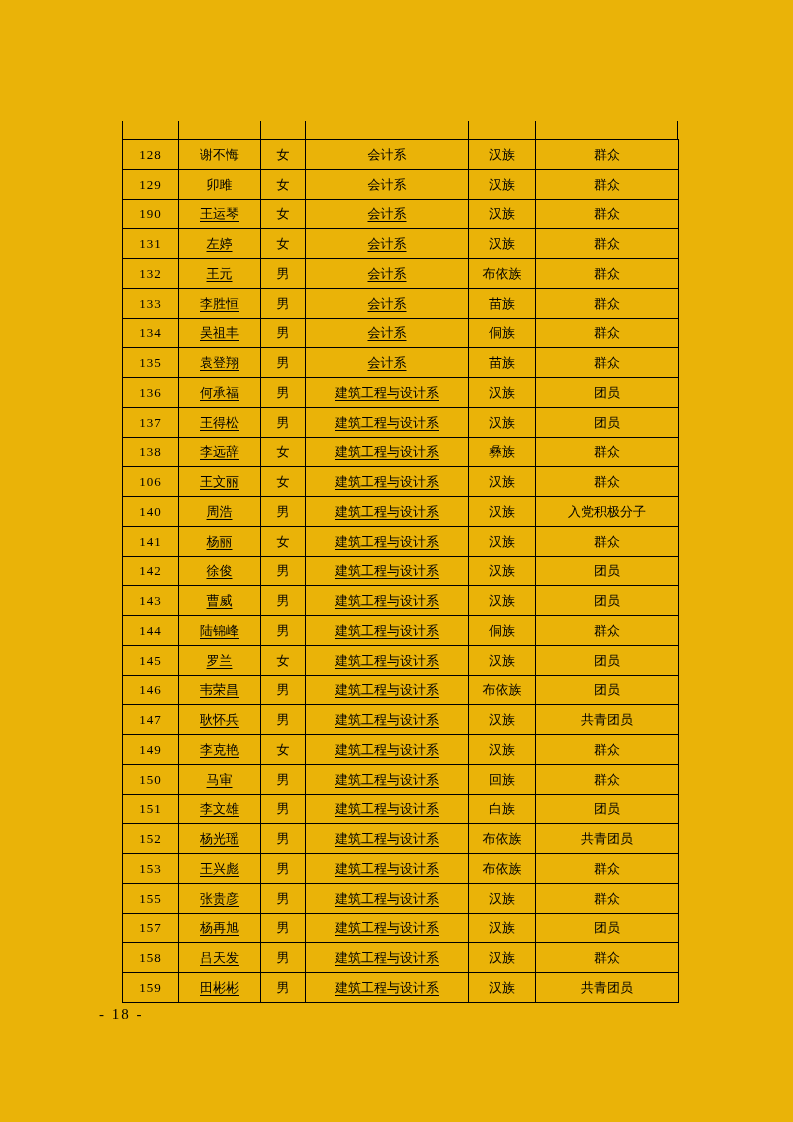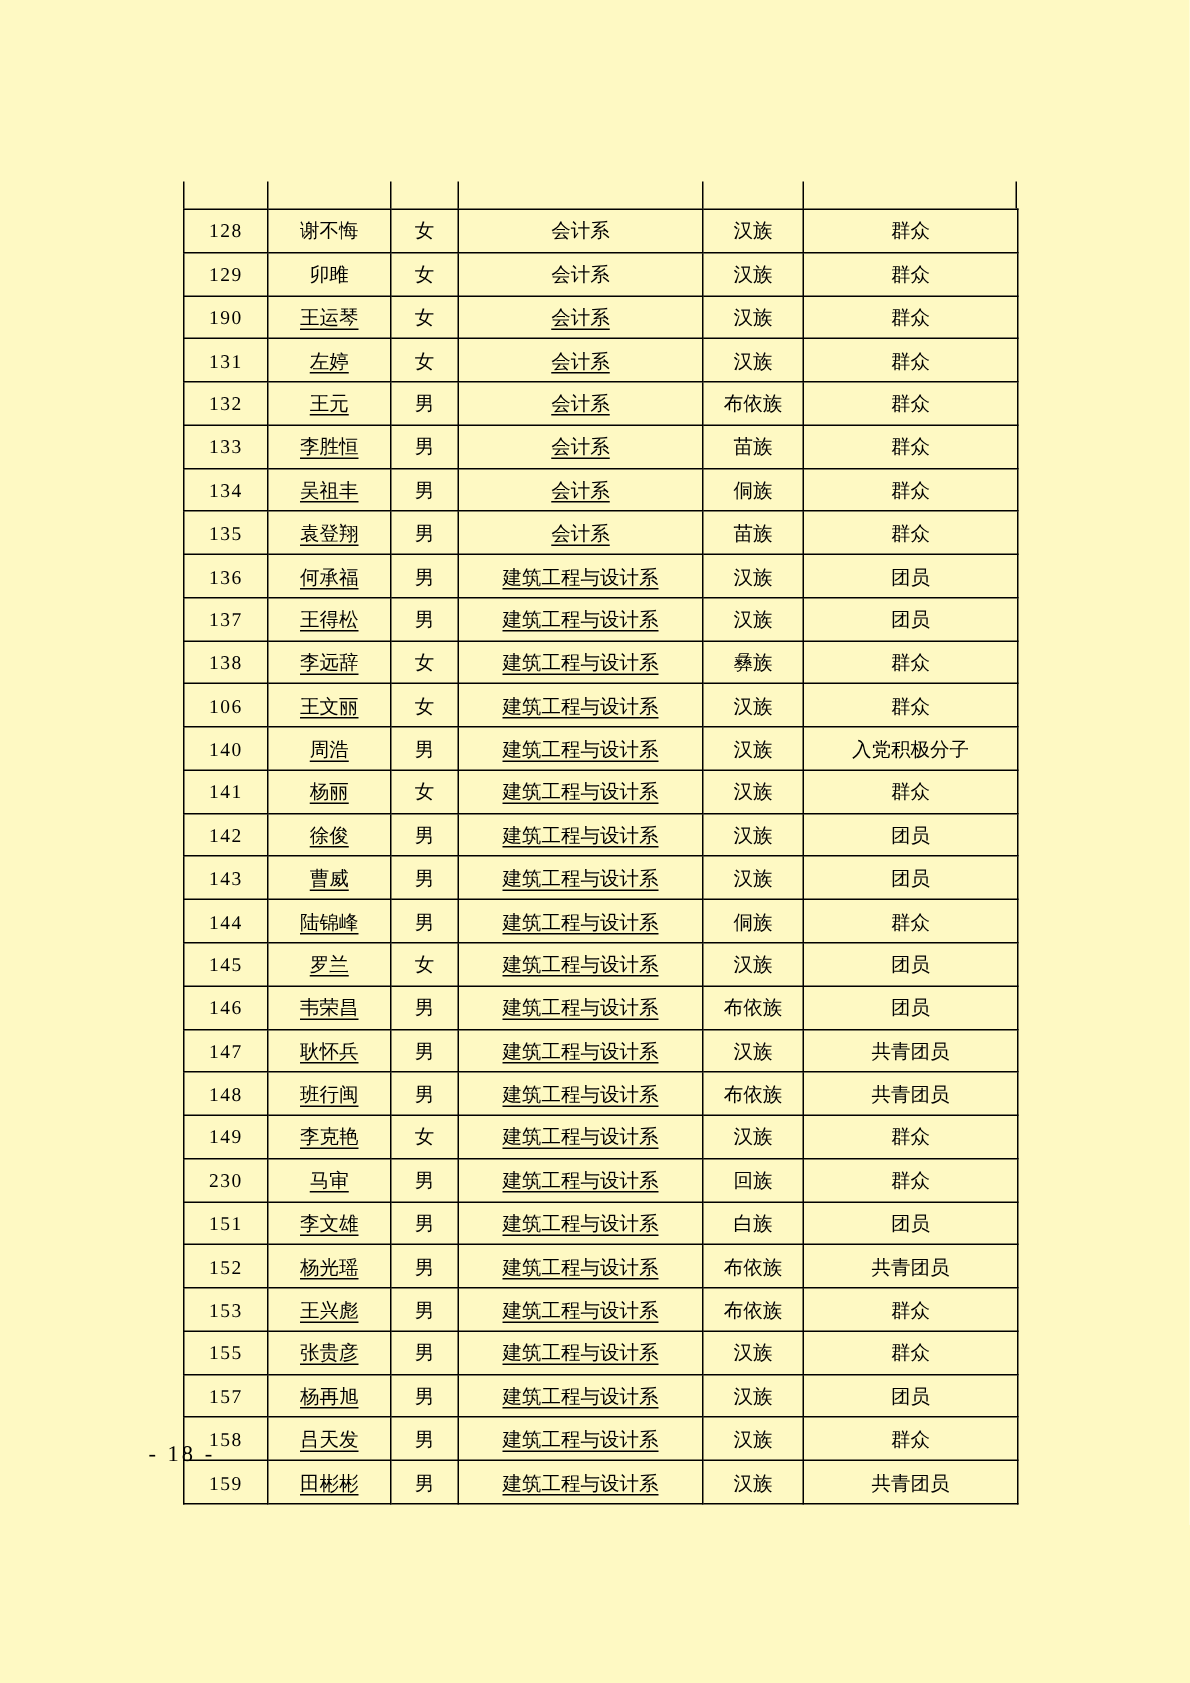--- a/index.html
+++ b/index.html
@@ -9,21 +9,21 @@
     height: 1122px;
     position: relative;
     font-family: "Liberation Serif", "DejaVu Serif", serif;
     color: #000000;
     overflow: hidden;
   }
   .page {
     position: absolute;
     left: 0; top: 0;
     width: 793px; height: 1122px;
-    background: #fef9c3;
+    background: #eab308;
   }
   
   .stub-row {
     position: absolute;
     left: 122px;
     top: 121px;
     width: 556px;
     height: 18px;
   }
   .stub {
@@ -50,21 +50,21 @@
     line-height: 1;
     padding: 0;
     white-space: nowrap;
     overflow: hidden;
   }
   table.roster td.c0 { letter-spacing: 1px; }
   table.roster td.u { text-decoration: underline; text-underline-offset: 3px; }
   .page-number {
     position: absolute;
     left: 99px;
-    top: 962px;
+    top: 1006px;
     font-size: 15px;
     letter-spacing: 2px;
     color: #000000;
   }
 </style>
 </head>
 <body>
 
 <div class="page">
 
@@ -242,60 +242,52 @@
         </tr>
         <tr>
           <td class="c0">147</td>
           <td class="c1 u">耿怀兵</td>
           <td class="c2">男</td>
           <td class="c3 u">建筑工程与设计系</td>
           <td class="c4">汉族</td>
           <td class="c5">共青团员</td>
         </tr>
         <tr>
-          <td class="c0">148</td>
-          <td class="c1 u">班行闽</td>
+          <td class="c0">149</td>
+          <td class="c1 u">李克艳</td>
+          <td class="c2">女</td>
+          <td class="c3 u">建筑工程与设计系</td>
+          <td class="c4">汉族</td>
+          <td class="c5">群众</td>
+        </tr>
+        <tr>
+          <td class="c0">150</td>
+          <td class="c1 u">马审</td>
+          <td class="c2">男</td>
+          <td class="c3 u">建筑工程与设计系</td>
+          <td class="c4">回族</td>
+          <td class="c5">群众</td>
+        </tr>
+        <tr>
+          <td class="c0">151</td>
+          <td class="c1 u">李文雄</td>
+          <td class="c2">男</td>
+          <td class="c3 u">建筑工程与设计系</td>
+          <td class="c4">白族</td>
+          <td class="c5">团员</td>
+        </tr>
+        <tr>
+          <td class="c0">152</td>
+          <td class="c1 u">杨光瑶</td>
           <td class="c2">男</td>
           <td class="c3 u">建筑工程与设计系</td>
           <td class="c4">布依族</td>
           <td class="c5">共青团员</td>
         </tr>
         <tr>
-          <td class="c0">149</td>
-          <td class="c1 u">李克艳</td>
-          <td class="c2">女</td>
-          <td class="c3 u">建筑工程与设计系</td>
-          <td class="c4">汉族</td>
-          <td class="c5">群众</td>
-        </tr>
-        <tr>
-          <td class="c0">230</td>
-          <td class="c1 u">马审</td>
-          <td class="c2">男</td>
-          <td class="c3 u">建筑工程与设计系</td>
-          <td class="c4">回族</td>
-          <td class="c5">群众</td>
-        </tr>
-        <tr>
-          <td class="c0">151</td>
-          <td class="c1 u">李文雄</td>
-          <td class="c2">男</td>
-          <td class="c3 u">建筑工程与设计系</td>
-          <td class="c4">白族</td>
-          <td class="c5">团员</td>
-        </tr>
-        <tr>
-          <td class="c0">152</td>
-          <td class="c1 u">杨光瑶</td>
-          <td class="c2">男</td>
-          <td class="c3 u">建筑工程与设计系</td>
-          <td class="c4">布依族</td>
-          <td class="c5">共青团员</td>
-        </tr>
-        <tr>
           <td class="c0">153</td>
           <td class="c1 u">王兴彪</td>
           <td class="c2">男</td>
           <td class="c3 u">建筑工程与设计系</td>
           <td class="c4">布依族</td>
           <td class="c5">群众</td>
         </tr>
         <tr>
           <td class="c0">155</td>
           <td class="c1 u">张贵彦</td>

